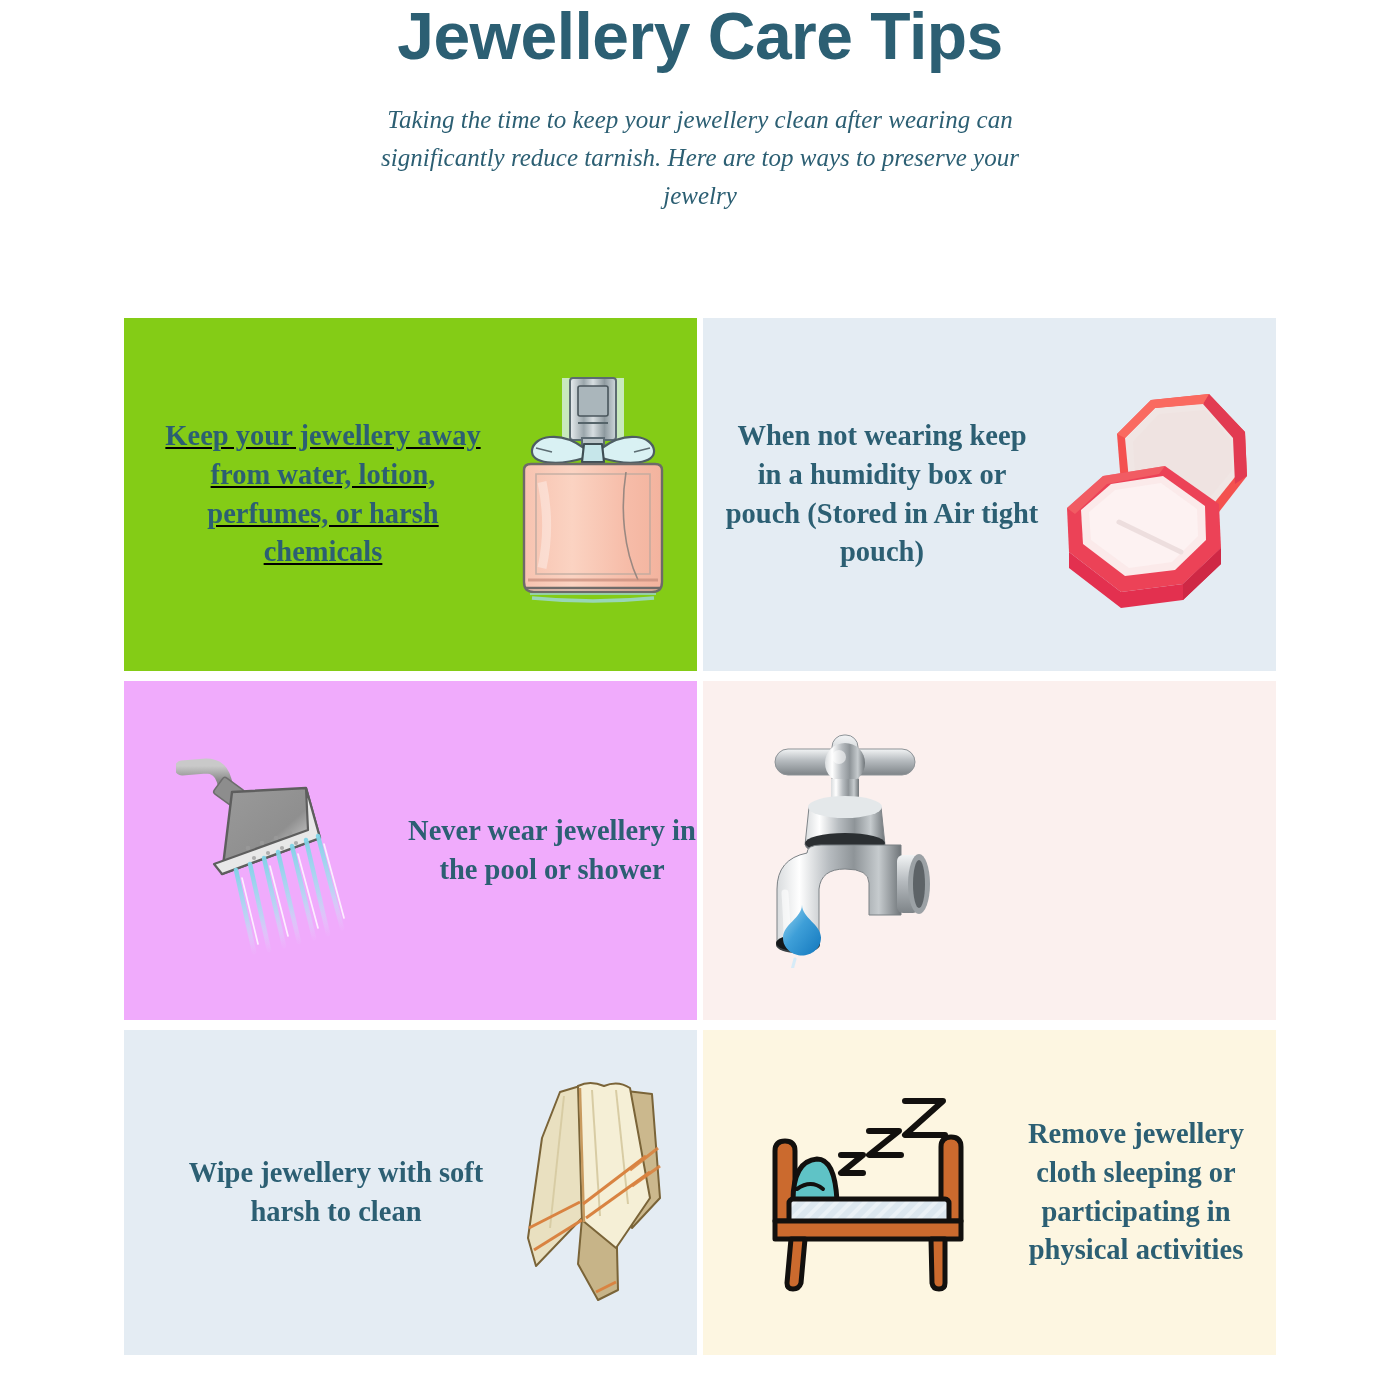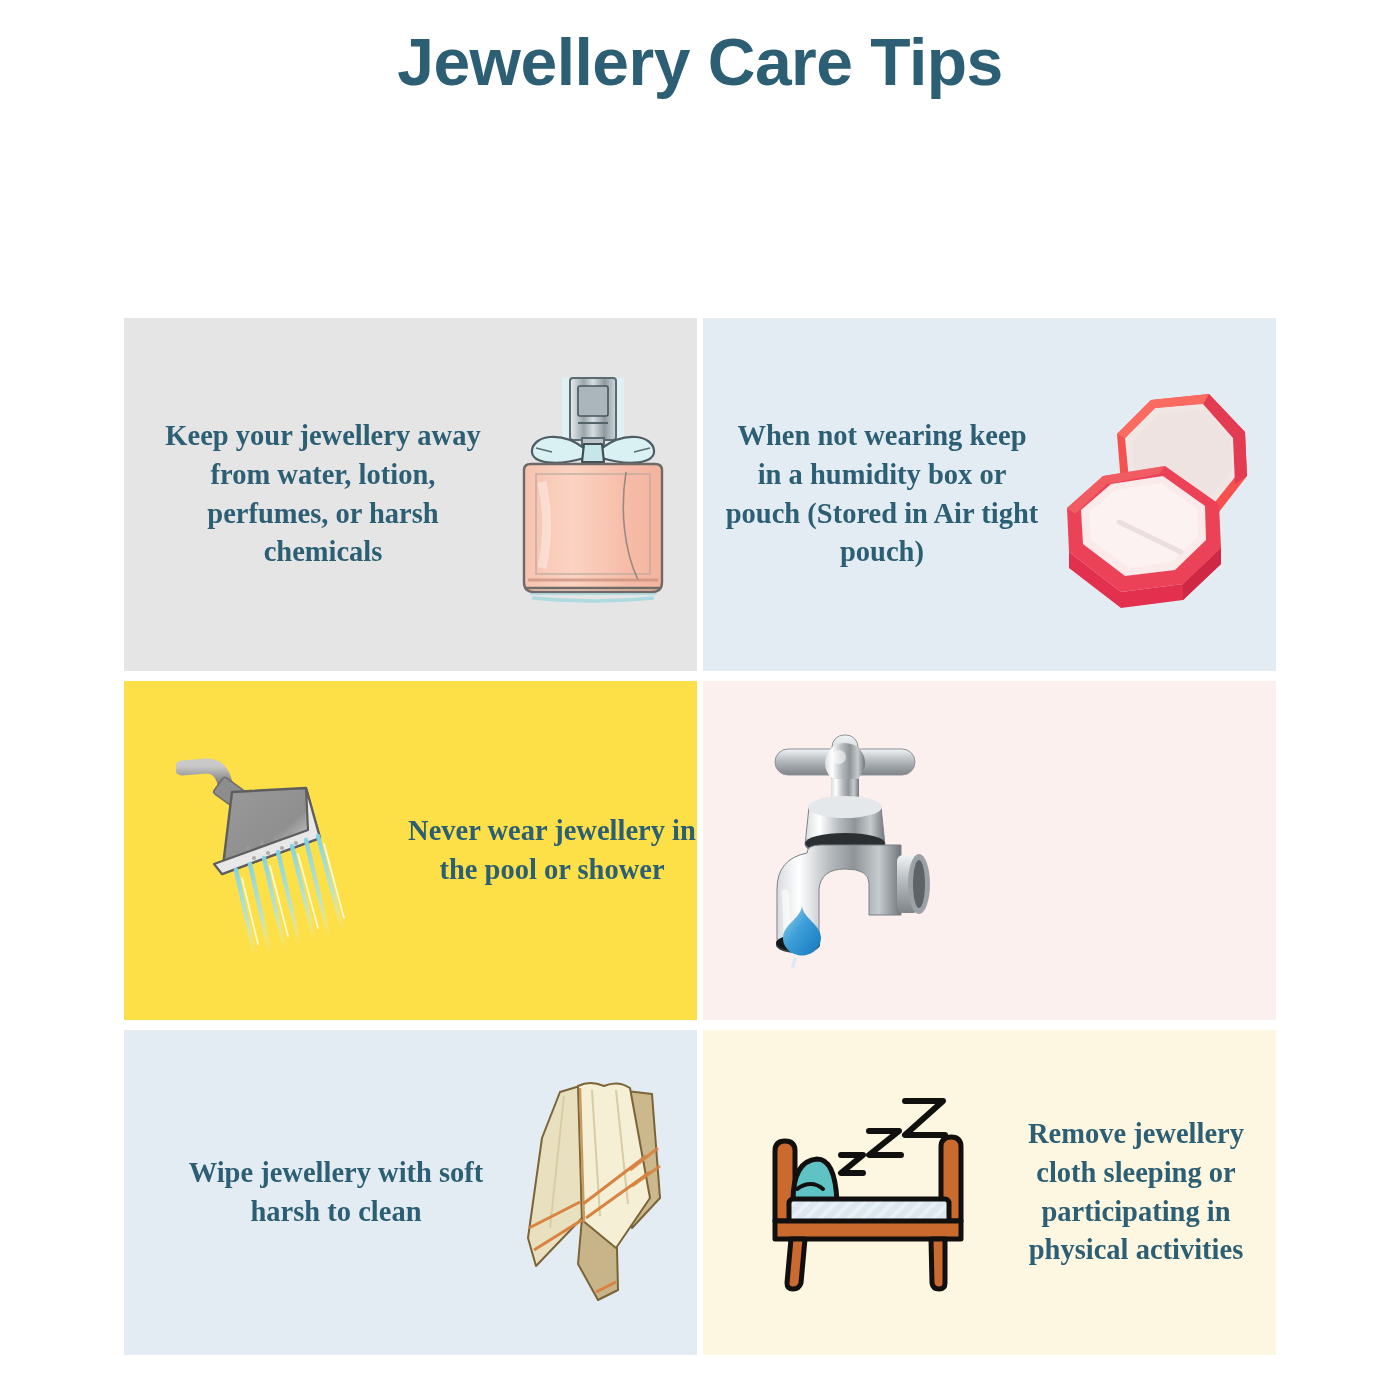--- a/index.html
+++ b/index.html
@@ -16,21 +16,20 @@
 
   .page {
     position: relative;
     width: 1400px;
     height: 1400px;
     box-sizing: border-box;
   }
 
   
   .header {
-    padding-top: 26px;
     text-align: center;
   }
   .page-title {
     font-family: "Liberation Sans", sans-serif;
     font-weight: bold;
     font-size: 66px;
     line-height: 1.1;
     color: #2C5F73;
     letter-spacing: -0.5px;
     margin: 0;
@@ -103,25 +102,26 @@
 
   svg { display: block; width: 100%; height: 100%; }
 </style>
 </head>
 <body>
 
 <div class="page">
 
   <div class="header">
     <h1 class="page-title">Jewellery Care Tips</h1>
+    <p class="subtitle">Taking the time to keep your jewellery clean after wearing can significantly reduce tarnish. Here are top ways to preserve your jewelry</p>
   </div>
 
   <div class="grid">
 
-    <div class="card c1 text-left" style="background: #e5e5e5;">
+    <div class="card c1 text-left" style="background: #84cc16; text-decoration: underline;">
       <div class="card-text">Keep your jewellery away from water, lotion, perfumes, or harsh chemicals</div>
       <div class="card-art">
         <svg viewBox="0 0 190 250" xmlns="http://www.w3.org/2000/svg">
           <defs>
             <linearGradient id="pfGlass" x1="0" y1="0" x2="1" y2="0">
               <stop offset="0" stop-color="#f7c3b0"></stop>
               <stop offset="0.35" stop-color="#fbd3c2"></stop>
               <stop offset="0.75" stop-color="#f6bca8"></stop>
               <stop offset="1" stop-color="#f3b39e"></stop>
             </linearGradient>
@@ -183,21 +183,21 @@
           <path d="M60 142 L 122 172" stroke="#eddede" stroke-width="5" stroke-linecap="round"></path>
 
           <polygon points="10,172 62,212 124,204 162,168 162,184 124,220 62,228 10,188" fill="#e3304f"></polygon>
           <polygon points="124,204 162,168 162,184 124,220" fill="#cf2845"></polygon>
 
           <polygon points="8,128 44,96 106,86 100,94 48,104 16,134" fill="#f46a6a" opacity="0.65"></polygon>
         </svg>
       </div>
     </div>
 
-    <div class="card c3 text-right" style="background: #fde047;">
+    <div class="card c3 text-right" style="background: #f0abfc;">
       <div class="card-text">Never wear jewellery in the pool or shower</div>
       <div class="card-art">
         <svg viewBox="0 0 215 225" xmlns="http://www.w3.org/2000/svg">
           <defs>
             <linearGradient id="shHead" x1="0" y1="0" x2="1" y2="1">
               <stop offset="0" stop-color="#9a9a9a"></stop>
               <stop offset="0.55" stop-color="#8f8f8f"></stop>
               <stop offset="0.78" stop-color="#cfcfcf"></stop>
               <stop offset="1" stop-color="#ededed"></stop>
             </linearGradient>

